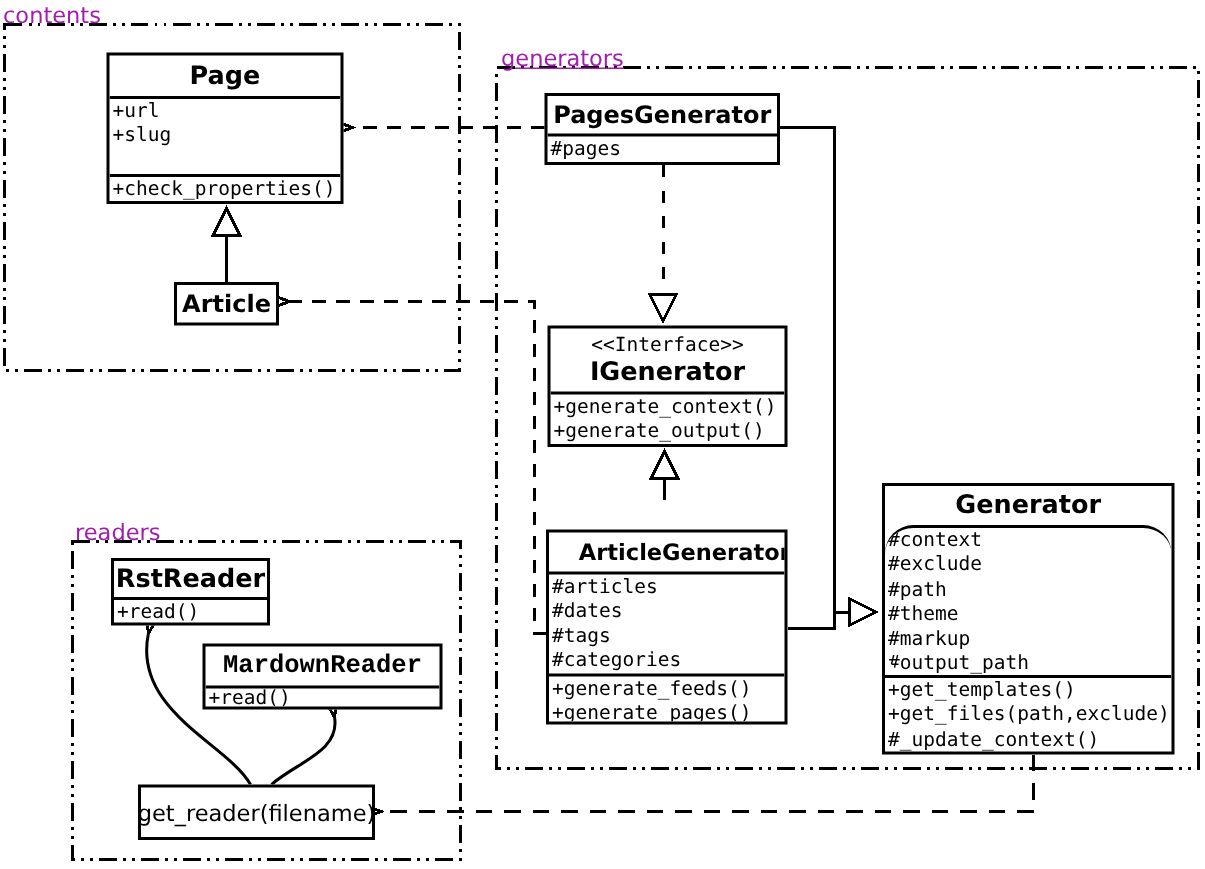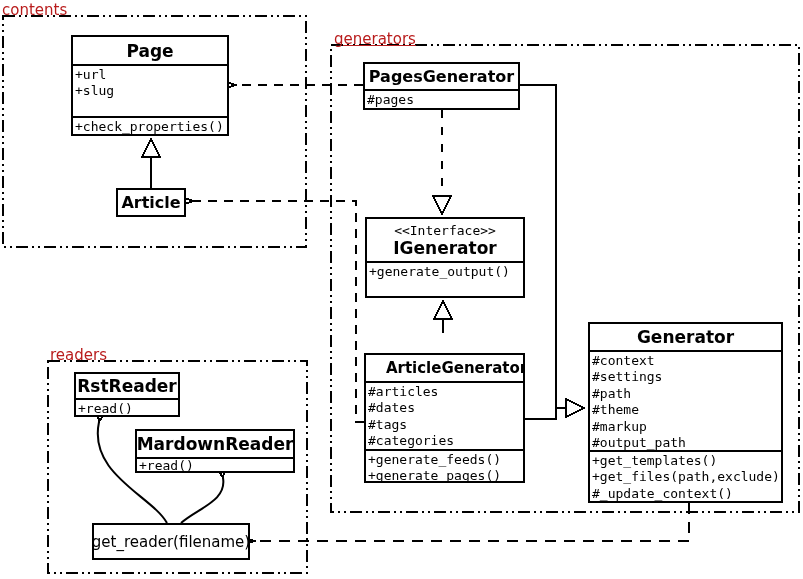--- a/index.html
+++ b/index.html
@@ -1,19 +1,19 @@
 <!DOCTYPE html>
 <html><head>
 <meta charset="utf-8">
 <style>
   html,body{margin:0;padding:0;background:#fff;}
   .canvas{position:relative;width:803px;height:579px;background:#ffffff;overflow:hidden;
           font-family:"DejaVu Sans","Liberation Sans",sans-serif;color:#000;}
   .layer{position:absolute;left:0;top:0;}
-  .pkg-label{position:absolute;height:20px;line-height:20px;font-size:15px;color:#b91c1c;white-space:nowrap;}
+  .pkg-label{position:absolute;height:20px;line-height:20px;font-size:15px;color:#a21caf;white-space:nowrap;}
   .box{position:absolute;background:#fff;border:2px solid #000;box-sizing:border-box;
        display:flex;flex-direction:column;overflow:hidden;}
   .title{font-weight:bold;font-size:16px;text-align:center;display:flex;flex-direction:column;
          align-items:center;justify-content:center;flex:0 0 auto;box-sizing:border-box;}
   .t17{font-size:17px;}
   .t15{font-size:15px;}
   .stereotype{font-family:"DejaVu Sans Mono","Liberation Mono",monospace;font-weight:normal;
               font-size:13px;line-height:15px;}
   .members{font-family:"DejaVu Sans Mono","Liberation Mono",monospace;font-size:13px;
            border-top:2px solid #000;padding:1px 2px 0 2px;box-sizing:border-box;flex:0 0 auto;overflow:hidden;}
@@ -90,64 +90,65 @@
       <div>#pages</div>
     </div>
   </div>
 
   <div class="box" style="left:365px;top:217px;width:160px;height:81px;">
     <div class="title t17" style="height:42px;">
       <div class="stereotype">&lt;&lt;Interface&gt;&gt;</div>
       <div>IGenerator</div>
     </div>
     <div class="members grow">
+      <div>+generate_context()</div>
       <div>+generate_output()</div>
     </div>
   </div>
 
   <div class="box" style="left:364px;top:353px;width:161px;height:130px;">
     <div class="title t15" style="height:26px;padding-left:24px;">ArticleGenerator</div>
     <div class="members" style="height:68px;">
       <div>#articles</div>
       <div>#dates</div>
       <div>#tags</div>
       <div>#categories</div>
     </div>
     <div class="members grow">
       <div>+generate_feeds()</div>
       <div>+generate_pages()</div>
     </div>
   </div>
 
   <div class="box" style="left:588px;top:322px;width:195px;height:181px;">
     <div class="title t17" style="height:26px;">Generator</div>
-    <div class="members" style="height:100px;">
+    <div class="members" style="height:100px;border-radius:19px;">
       <div>#context</div>
-      <div>#settings</div>
+      <div>#exclude</div>
       <div>#path</div>
       <div>#theme</div>
       <div>#markup</div>
       <div>#output_path</div>
     </div>
     <div class="members grow">
       <div>+get_templates()</div>
       <div>+get_files(path,exclude)</div>
       <div>#_update_context()</div>
     </div>
   </div>
 
   <div class="box" style="left:74px;top:372px;width:106px;height:45px;">
     <div class="title t17" style="height:24px;">RstReader</div>
     <div class="members grow">
       <div>+read()</div>
     </div>
   </div>
 
   <div class="box" style="left:135px;top:429px;width:160px;height:44px;">
-    <div class="title t17" style="height:26px;">MardownReader</div>
+    <div class="title t17" style="height:26px;font-family:Liberation Mono, monospace;">MardownReader</div>
     <div class="members grow" style="padding-top:0;">
       <div style="line-height:14px;">+read()</div>
     </div>
   </div>
 
   <div class="fnbox" style="left:92px;top:523px;width:158px;height:37px;">
     <span>get_reader(filename)</span>
   </div>
 
 </div>

